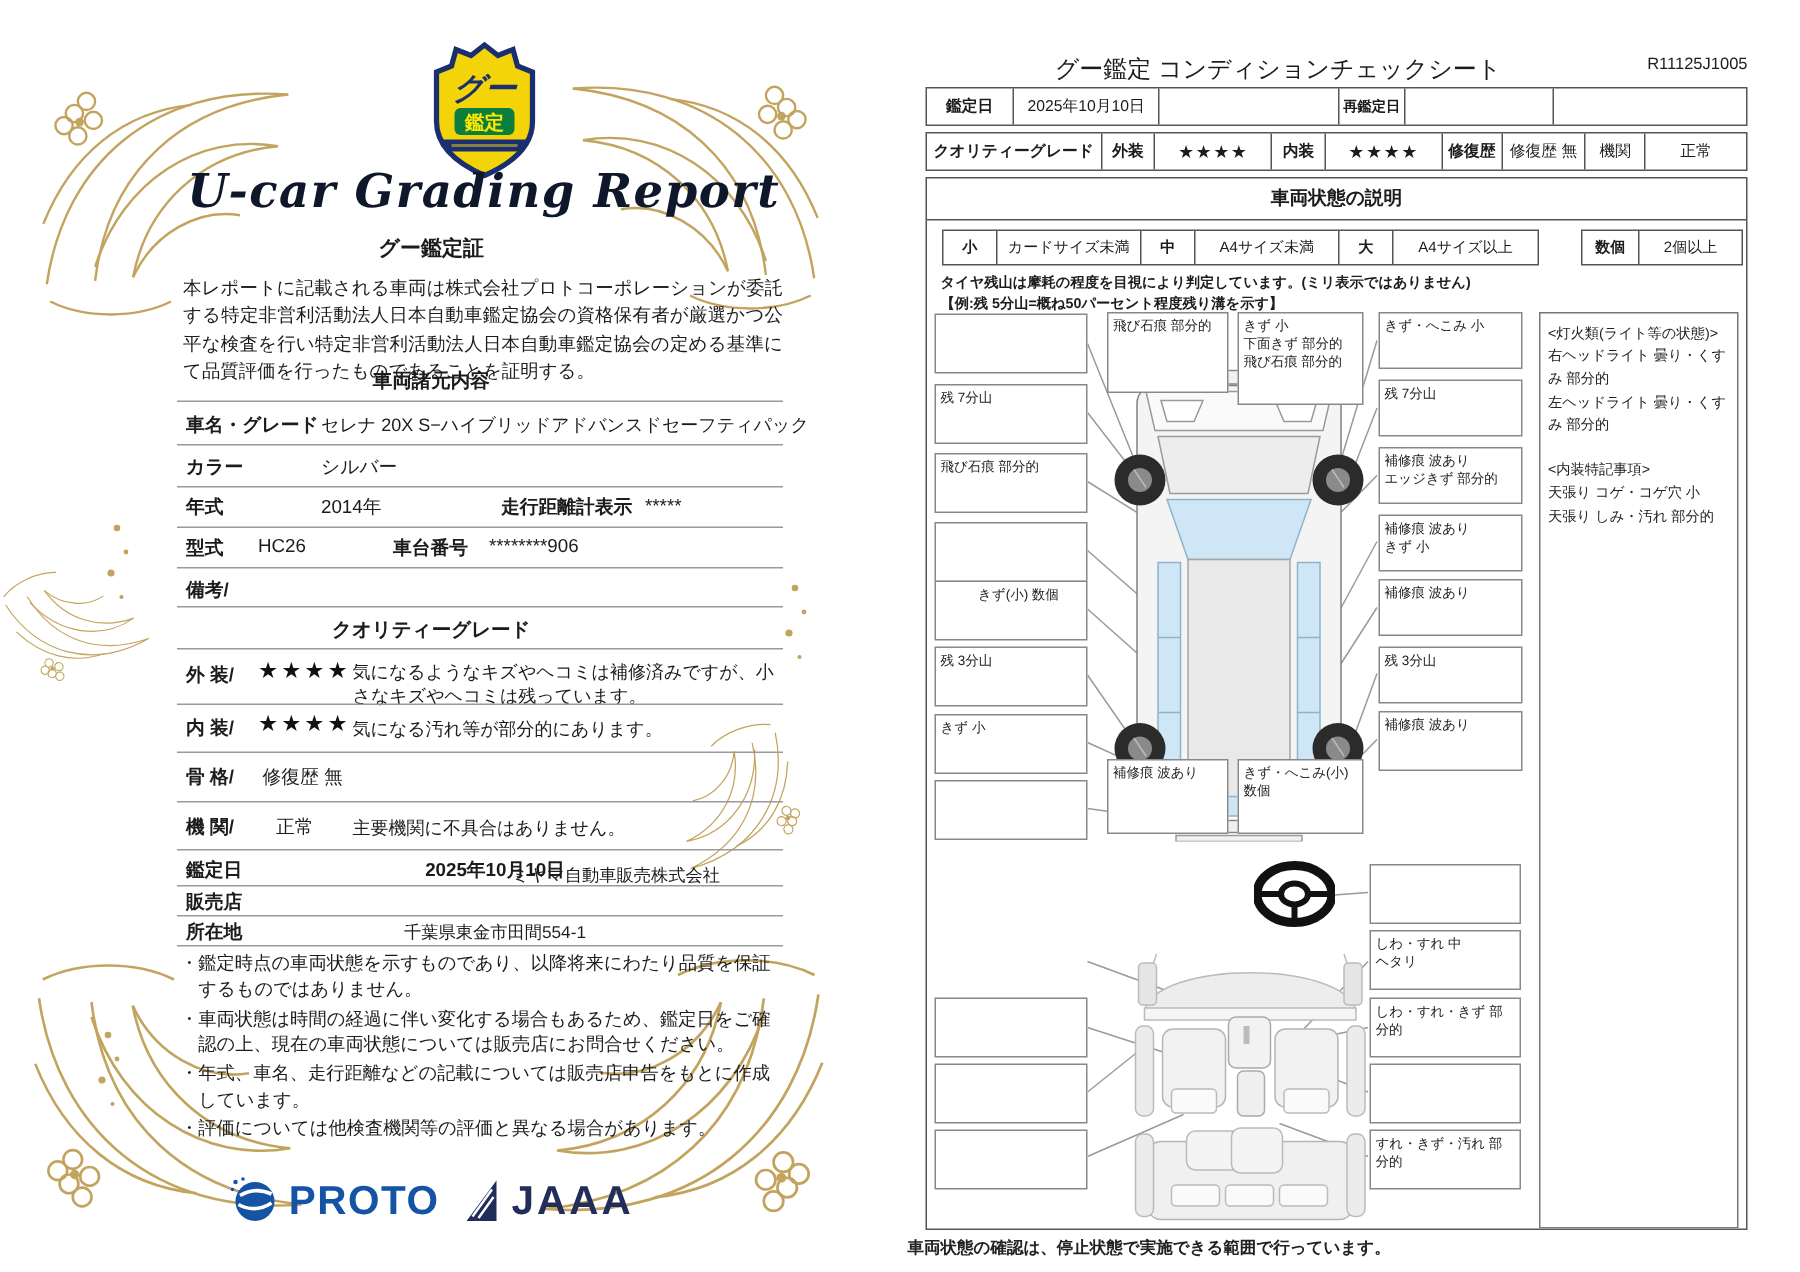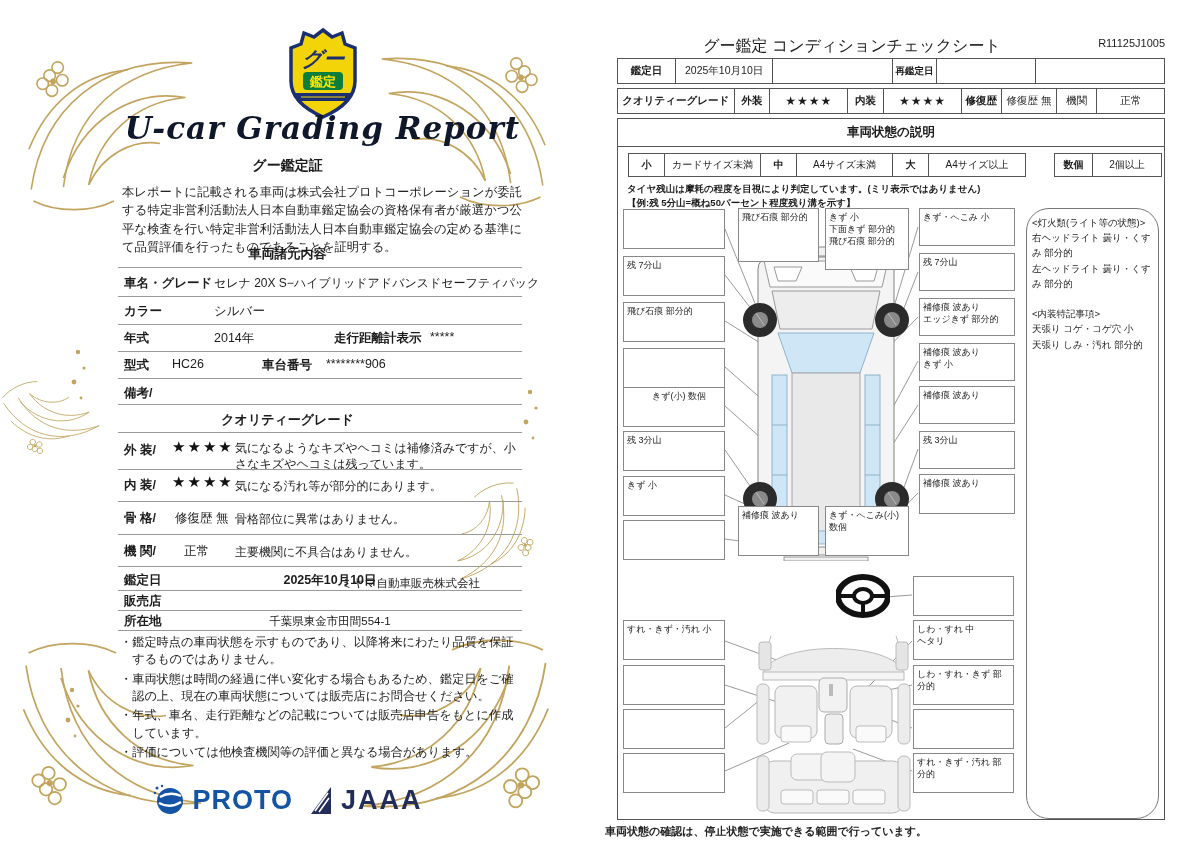--- a/index.html
+++ b/index.html
@@ -128,21 +128,20 @@
     <div class="abs lp-desc" style="left:235px;top:440px;width:288px;">気になるようなキズやヘコミは補修済みですが、小さなキズやヘコミは残っています。</div>
     <div class="hline" style="left:118px;top:469px;width:404px;"></div>
 
     <div class="abs lp-lab" style="left:124px;top:477px;">内 装/</div>
     <div class="abs stars" style="left:172px;top:473px;">★★★★</div>
     <div class="abs lp-desc" style="left:235px;top:478px;width:288px;">気になる汚れ等が部分的にあります。</div>
     <div class="hline" style="left:118px;top:501px;width:404px;"></div>
 
     <div class="abs lp-lab" style="left:124px;top:510px;">骨 格/</div>
     <div class="abs lp-val" style="left:175px;top:510px;">修復歴 無</div>
-    <div class="abs lp-desc" style="left:235px;top:511px;width:288px;">骨格部位に異常はありません。</div>
     <div class="hline" style="left:118px;top:534px;width:404px;"></div>
 
     <div class="abs lp-lab" style="left:124px;top:543px;">機 関/</div>
     <div class="abs lp-val" style="left:184px;top:543px;">正常</div>
     <div class="abs lp-desc" style="left:235px;top:544px;width:288px;">主要機関に不具合はありません。</div>
     <div class="hline" style="left:118px;top:566px;width:404px;"></div>
 
     <div class="abs lp-lab" style="left:124px;top:572px;">鑑定日</div>
     <div class="abs lp-val" style="left:180px;top:572px;width:300px;text-align:center;font-weight:bold;">2025年10月10日</div>
     <div class="hline" style="left:118px;top:590px;width:404px;"></div>
@@ -315,21 +314,21 @@
       <div class="callout" style="left:301px;top:89px;width:96px;height:38px;">きず・へこみ 小</div>
       <div class="callout" style="left:301px;top:134px;width:96px;height:38px;">残 7分山</div>
       <div class="callout" style="left:301px;top:179px;width:96px;height:38px;">補修痕 波あり
 エッジきず 部分的</div>
       <div class="callout" style="left:301px;top:224px;width:96px;height:38px;">補修痕 波あり
 きず 小</div>
       <div class="callout" style="left:301px;top:267px;width:96px;height:38px;">補修痕 波あり</div>
       <div class="callout" style="left:301px;top:312px;width:96px;height:38px;">残 3分山</div>
       <div class="callout" style="left:301px;top:355px;width:96px;height:40px;">補修痕 波あり</div>
 
-      <div class="panel" style="left:408px;top:89px;width:133px;height:611px;border-radius:23px;">&lt;灯火類(ライト等の状態)&gt;
+      <div class="panel" style="left:408px;top:89px;width:133px;height:611px;">&lt;灯火類(ライト等の状態)&gt;
 右ヘッドライト 曇り・くすみ 部分的
 左ヘッドライト 曇り・くすみ 部分的
 
 &lt;内装特記事項&gt;
 天張り コゲ・コゲ穴 小
 天張り しみ・汚れ 部分的</div>
 
       <svg class="abs" width="54" height="44" style="left:218px;top:455px;">
         <ellipse cx="27" cy="22" rx="25" ry="19" fill="none" stroke="#111" stroke-width="6"></ellipse>
         <ellipse cx="27" cy="22" rx="9" ry="7" fill="none" stroke="#111" stroke-width="4"></ellipse>
@@ -354,21 +353,20 @@
         <rect x="14" y="135" width="137" height="52" rx="9" fill="#f0f0f0" stroke="#b5b5b5"></rect>
         <rect x="40" y="128" width="38 " height="26" rx="6" fill="#f4f4f4" stroke="#bbb"></rect>
         <rect x="70" y="126" width="34" height="30" rx="6" fill="#f4f4f4" stroke="#bbb"></rect>
         <rect x="30" y="164" width="32" height="14" rx="3" fill="#fafafa" stroke="#bbb"></rect>
         <rect x="66" y="164" width="32" height="14" rx="3" fill="#fafafa" stroke="#bbb"></rect>
         <rect x="102" y="164" width="32" height="14" rx="3" fill="#fafafa" stroke="#bbb"></rect>
         <rect x="6" y="130" width="12" height="55" rx="5" fill="#ececec" stroke="#bbb"></rect>
         <rect x="147" y="130" width="12" height="55" rx="5" fill="#ececec" stroke="#bbb"></rect>
       </svg>
 
-      <div class="callout" style="left:5px;top:501px;width:102px;height:40px;">すれ・きず・汚れ 小</div>
       <div class="callout" style="left:5px;top:546px;width:102px;height:40px;"></div>
       <div class="callout" style="left:5px;top:590px;width:102px;height:40px;"></div>
       <div class="callout" style="left:5px;top:634px;width:102px;height:40px;"></div>
 
       <div class="callout" style="left:295px;top:457px;width:101px;height:40px;"></div>
       <div class="callout" style="left:295px;top:501px;width:101px;height:40px;">しわ・すれ 中
 ヘタリ</div>
       <div class="callout" style="left:295px;top:546px;width:101px;height:40px;">しわ・すれ・きず 部分的</div>
       <div class="callout" style="left:295px;top:590px;width:101px;height:40px;"></div>
       <div class="callout" style="left:295px;top:634px;width:101px;height:40px;">すれ・きず・汚れ 部分的</div>

